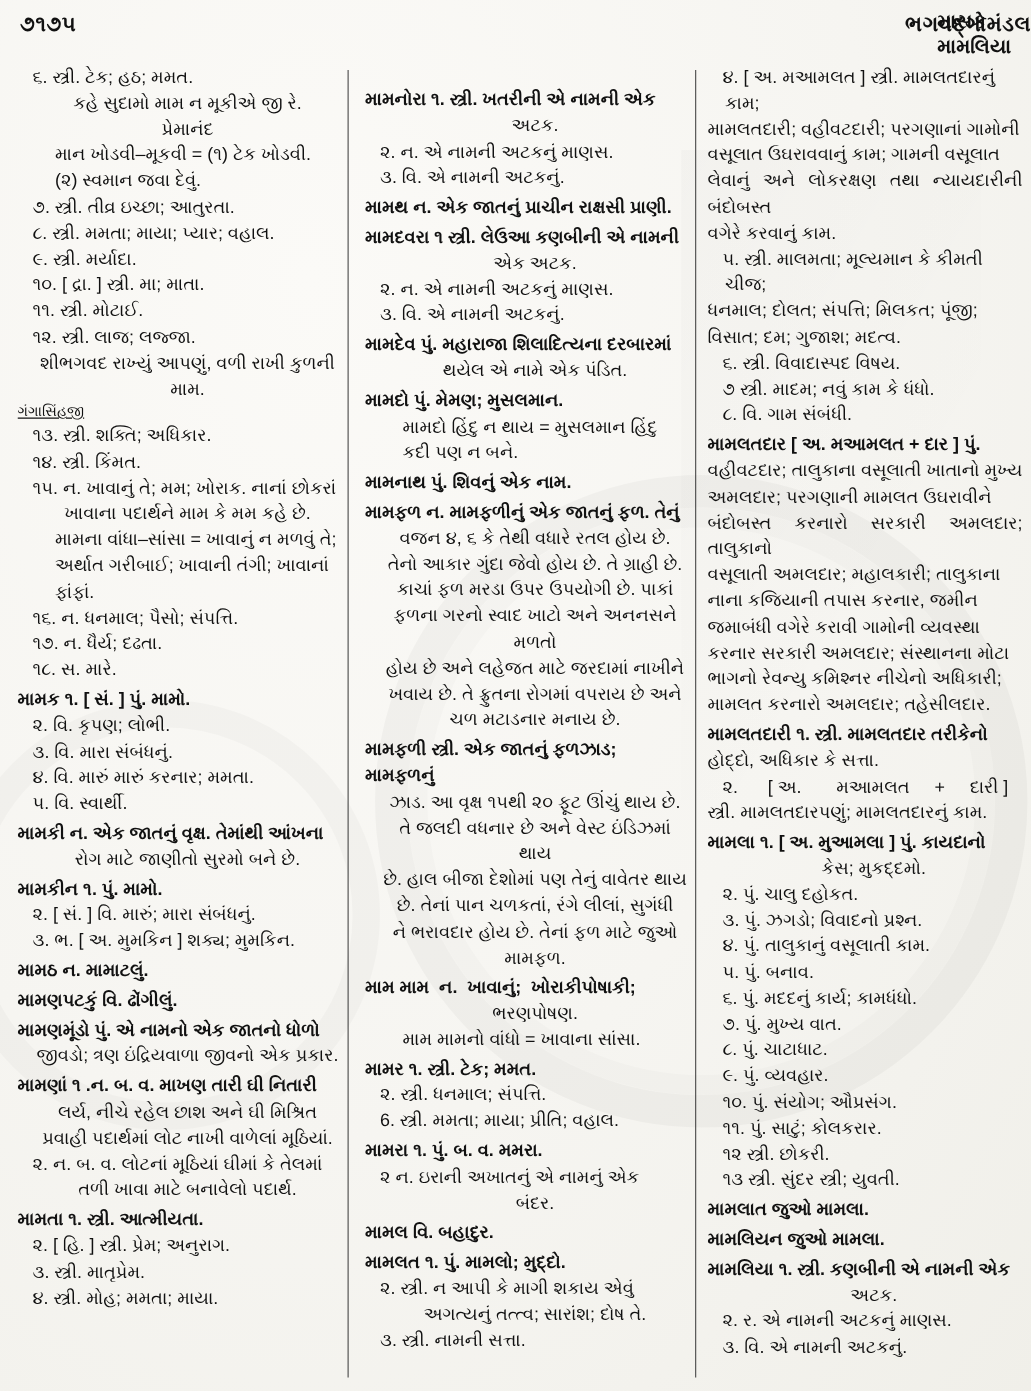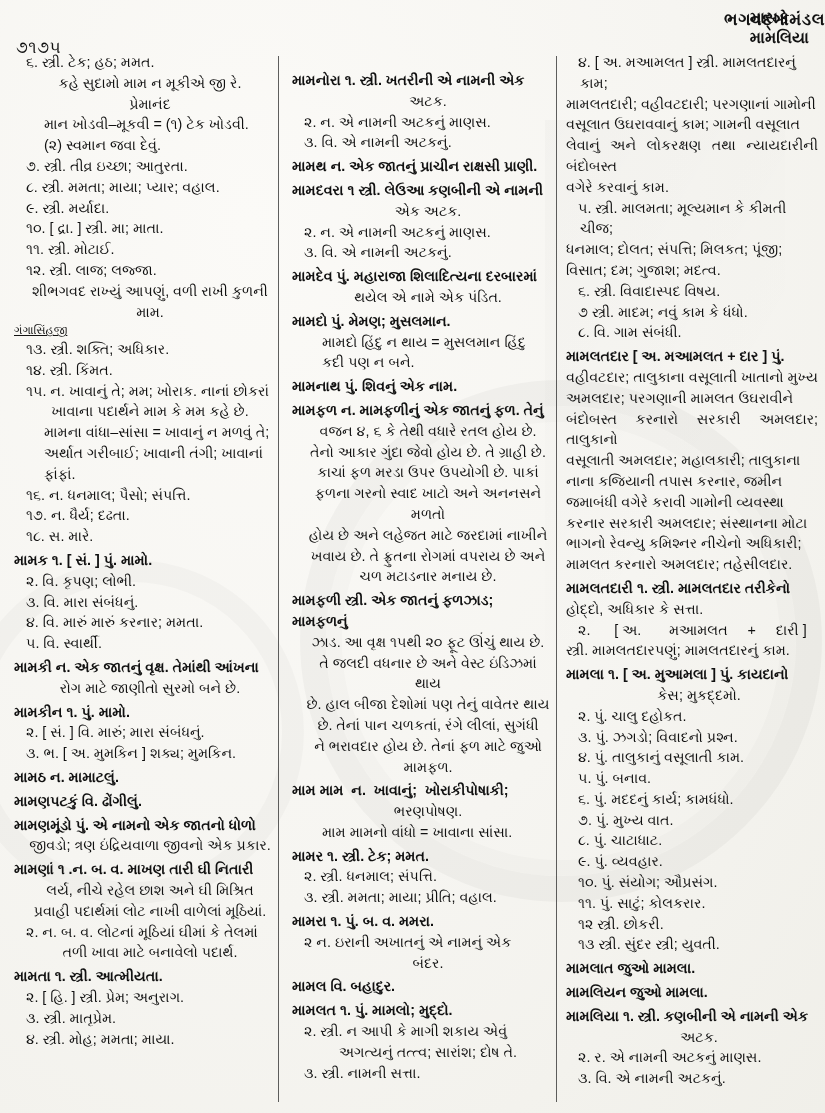--- a/index.html
+++ b/index.html
@@ -42,21 +42,21 @@
     background:linear-gradient(120deg, rgba(0,0,0,0.018), rgba(0,0,0,0) 70%);
     pointer-events:none;
   }
 
   
   .header{
     position:absolute;left:0;top:0;width:825px;height:52px;
   }
   .folio{
     position:absolute;left:16px;top:10px;
-    font-size:17px;font-weight:normal;letter-spacing:.5px;margin-top:28px;
+    font-size:17px;font-weight:bold;letter-spacing:.5px;
   }
   .book-title{
     position:absolute;left:0;top:10px;width:825px;
     text-align:right;font-size:17px;font-weight:bold;letter-spacing:.5px;
   }
   .guides{
     position:absolute;right:16px;top:8px;
     text-align:left;line-height:1.25;
   }
   .guides div{font-size:16px;font-weight:bold;}
@@ -190,21 +190,21 @@
       <div class="ln cont">તે જલદી વધનાર છે અને વેસ્ટ ઇંડિઝમાં થાય</div>
       <div class="ln cont">છે. હાલ બીજા દેશોમાં પણ તેનું વાવેતર થાય</div>
       <div class="ln cont">છે. તેનાં પાન ચળકતાં, રંગે લીલાં, સુગંધી</div>
       <div class="ln cont">ને ભરાવદાર હોય છે. તેનાં ફળ માટે જુઓ</div>
       <div class="ln cont">મામફળ.</div>
       <div class="ln head entry">મામ મામ  ન.  ખાવાનું;  ખોરાકીપોષાકી;</div>
       <div class="ln cont">ભરણપોષણ.</div>
       <div class="ln cont2">મામ મામનો વાંધો = ખાવાના સાંસા.</div>
       <div class="ln head entry">મામર ૧. સ્ત્રી. ટેક; મમત.</div>
       <div class="ln sense">૨. સ્ત્રી. ધનમાલ; સંપત્તિ.</div>
-      <div class="ln sense">૩. સ્ત્રી. મમતા; માયા; પ્રીતિ; વહાલ.</div>
+      <div class="ln sense">6. સ્ત્રી. મમતા; માયા; પ્રીતિ; વહાલ.</div>
       <div class="ln head entry">મામરા ૧. પું. બ. વ. મમરા.</div>
       <div class="ln sense">૨ ન. ઇરાની અખાતનું એ નામનું એક</div>
       <div class="ln cont">બંદર.</div>
       <div class="ln head entry">મામલ વિ. બહાદુર.</div>
       <div class="ln head entry">મામલત ૧. પું. મામલો; મુદ્દો.</div>
       <div class="ln sense">૨. સ્ત્રી. ન આપી કે માગી શકાય એવું</div>
       <div class="ln cont">અગત્યનું તત્ત્વ; સારાંશ; દોષ તે.</div>
       <div class="ln sense">૩. સ્ત્રી. નામની સત્તા.</div>
     </div>
   <div class="col" id="col3">

